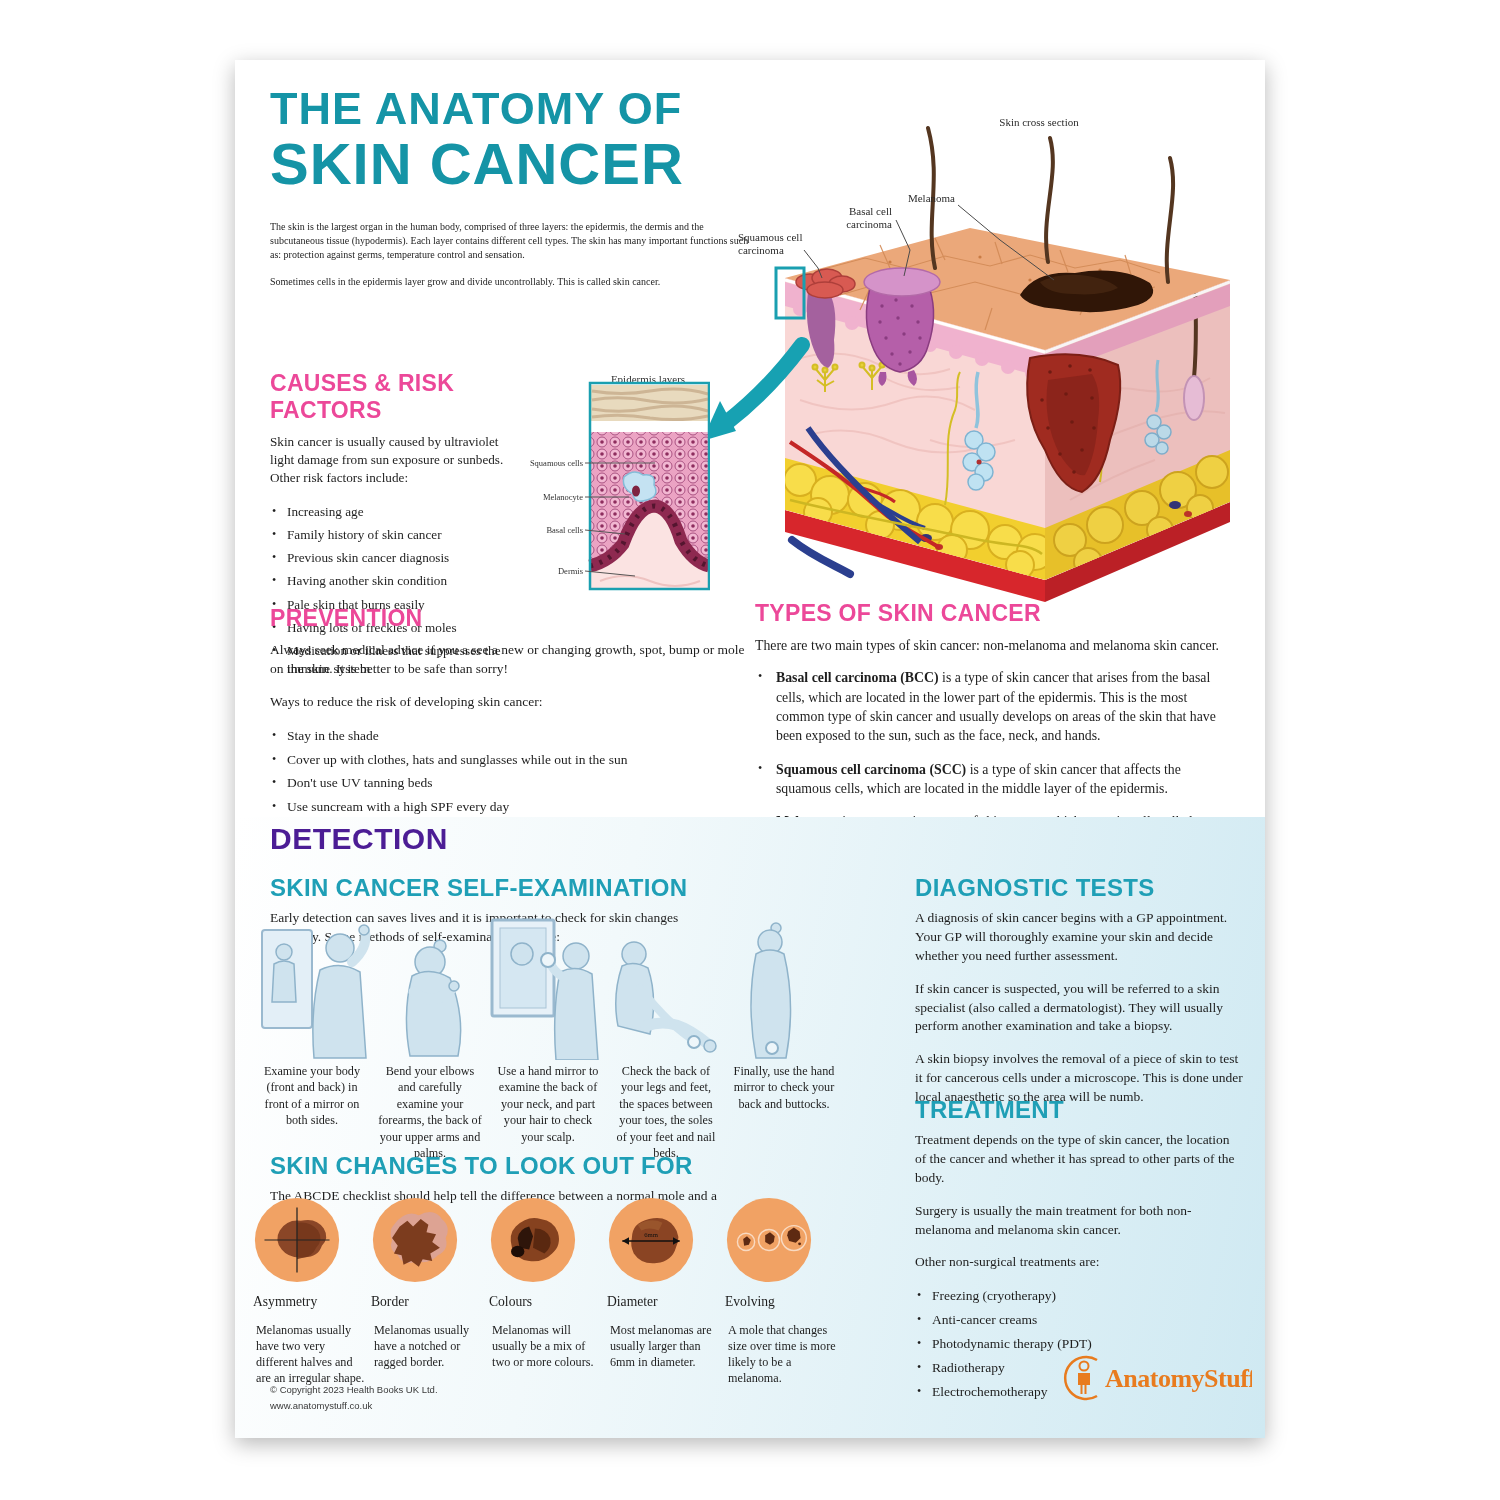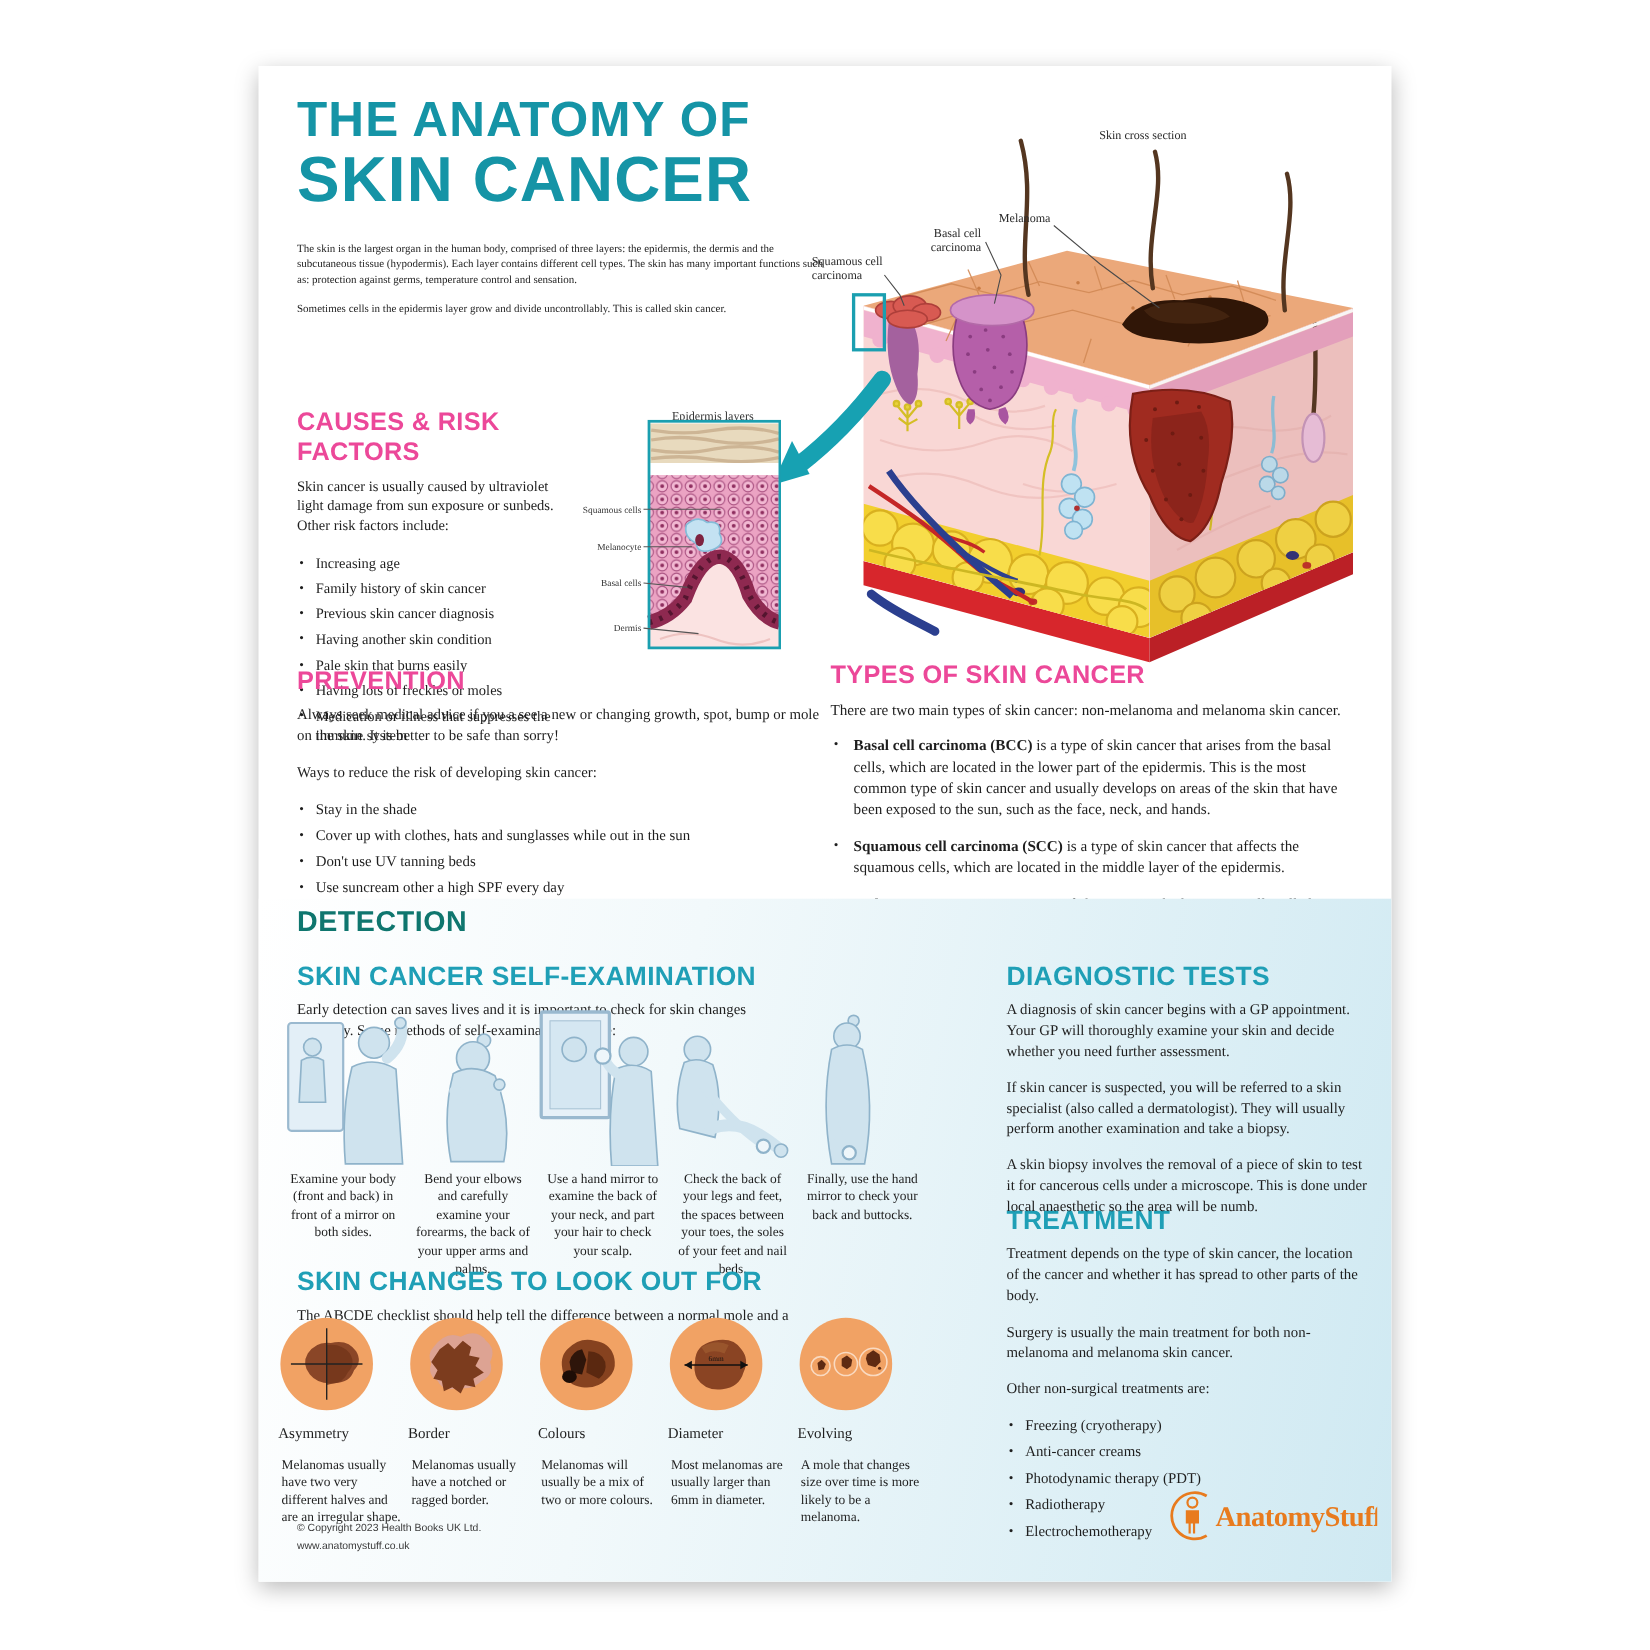--- a/index.html
+++ b/index.html
@@ -8,22 +8,22 @@
   .card{position:absolute;left:235px;top:60px;width:1030px;height:1378px;
         background:#ffffff;box-shadow:0 6px 20px rgba(0,0,0,.28);overflow:hidden;}
   .abs{position:absolute;}
   
   .t1{font-family:Liberation Sans, sans-serif;font-weight:700;font-size:45px;
       color:#1594a6;letter-spacing:1px;line-height:1.0;}
   .t2{font-family:"Liberation Sans",sans-serif;font-weight:700;font-size:58px;
       color:#1594a6;letter-spacing:1px;line-height:1.15;}
   .sec-h{font-family:"Liberation Sans",sans-serif;font-weight:700;font-size:23px;
       color:#ec4899;letter-spacing:.3px;margin:0 0 9px 0;}
-  .big-h{font-family:"Liberation Sans",sans-serif;font-weight:700;font-size:26px;
-      color:#0f766e;letter-spacing:.5px;margin:0;}
+  .big-h{font-family:"Liberation Sans",sans-serif;font-weight:700;font-size:30px;
+      color:#4c1d95;letter-spacing:.5px;margin:0;}
   .sub-h{font-family:"Liberation Sans",sans-serif;font-weight:700;font-size:24px;
       color:#1f9fb6;letter-spacing:.3px;margin:0 0 7px 0;}
   p{margin:0;}
   .body14{font-size:10px;line-height:1.38;}
   .body135{font-size:13.5px;line-height:1.4;}
   .body13{font-size:13.2px;line-height:1.38;}
   .gap{margin-top:14px;}
   ul.blist{list-style:none;margin:15px 0 0 0;padding:0;}
   ul.blist li{position:relative;padding-left:17px;margin:5px 0;}
   ul.blist li::before{content:"•";position:absolute;left:2px;top:0;font-size:12px;}
@@ -343,21 +343,21 @@
   </svg>
 
   <div class="abs" style="left:35px;top:545px;width:478px;">
     <h2 class="sec-h">PREVENTION</h2>
     <p class="body135">Always seek medical advice if you a see a new or changing growth, spot, bump or mole on the skin. It is better to be safe than sorry!</p>
     <p class="body135 gap">Ways to reduce the risk of developing skin cancer:</p>
     <ul class="blist body135">
       <li>Stay in the shade</li>
       <li>Cover up with clothes, hats and sunglasses while out in the sun</li>
       <li>Don't use UV tanning beds</li>
-      <li>Use suncream other a high SPF every day</li>
+      <li>Use suncream with a high SPF every day</li>
       <li>Check your body monthly for skin changes</li>
     </ul>
   </div>
 
   <div class="abs" style="left:520px;top:540px;width:480px;">
     <h2 class="sec-h">TYPES OF SKIN CANCER</h2>
     <p style="font-size:13.8px;line-height:1.4;">There are two main types of skin cancer: non-melanoma and melanoma skin cancer.</p>
     <ul class="types-list">
       <li><span class="bold">Basal cell carcinoma (BCC)</span><span> is a type of skin cancer that arises from the basal cells, which are located in the lower part of the epidermis. This is the most common type of skin cancer and usually develops on areas of the skin that have been exposed to the sun, such as the face, neck, and hands.</span></li>
       <li><span class="bold">Squamous cell carcinoma (SCC)</span><span> is a type of skin cancer that affects the squamous cells, which are located in the middle layer of the epidermis.</span></li>

